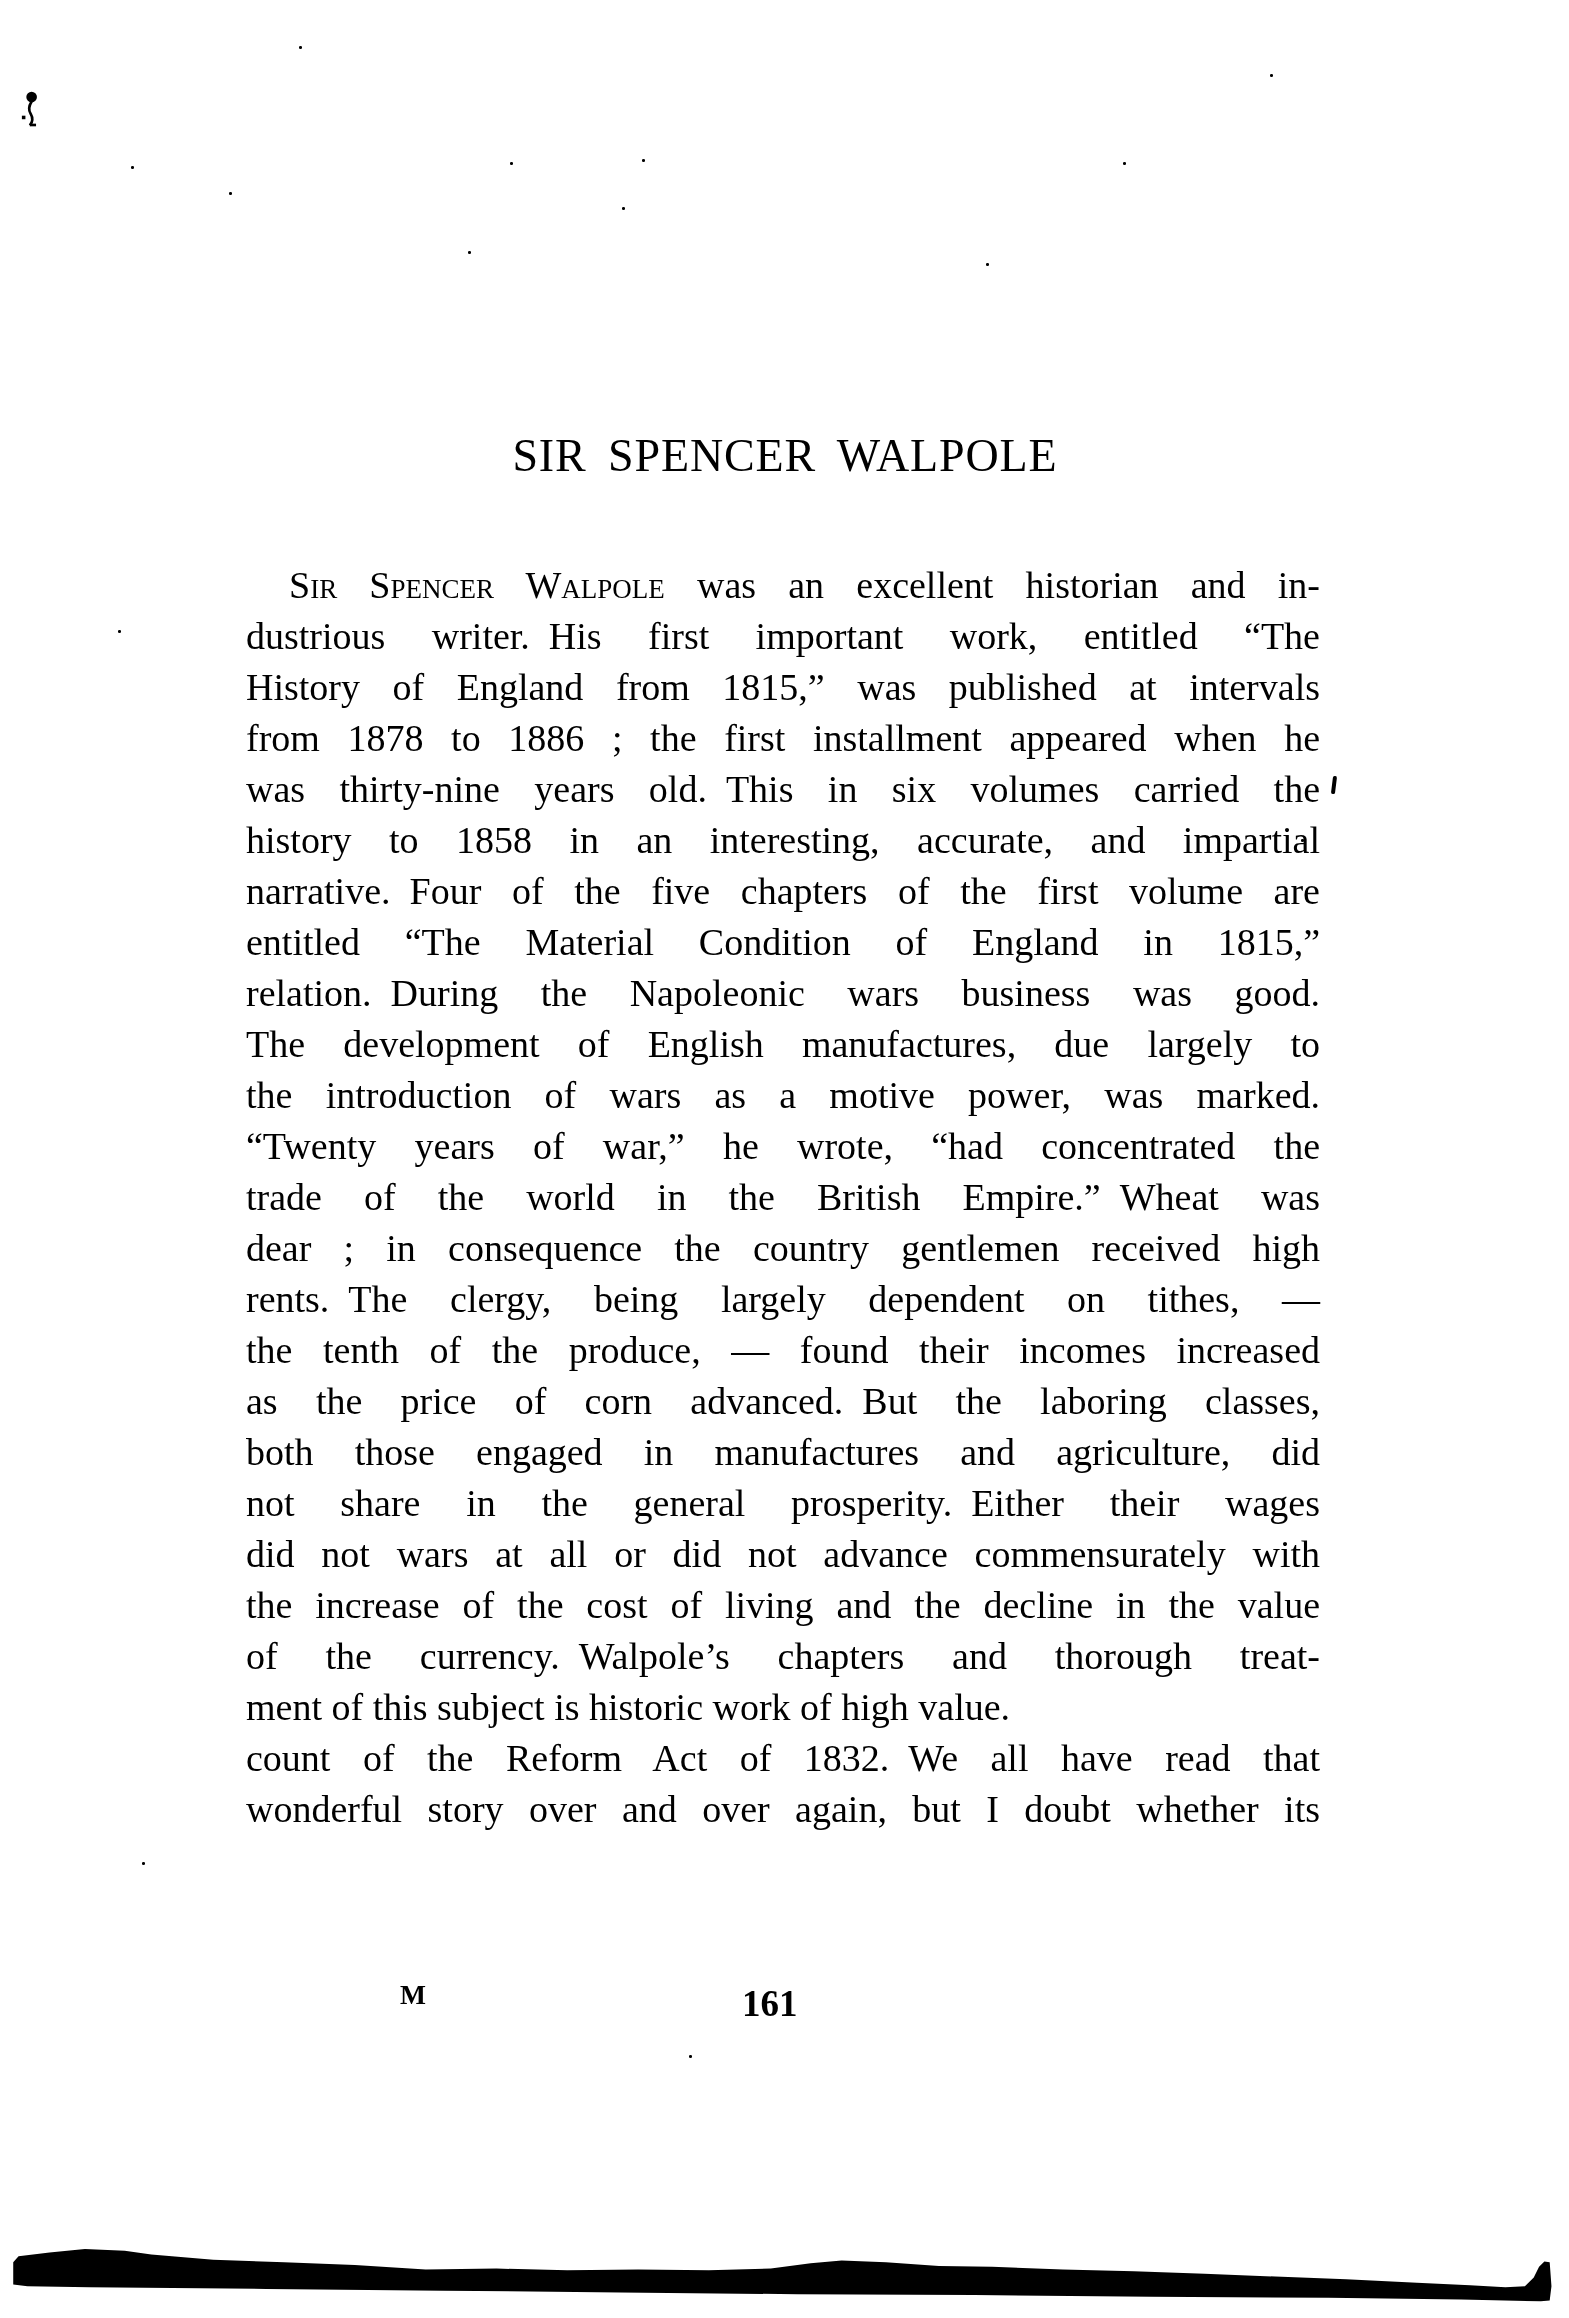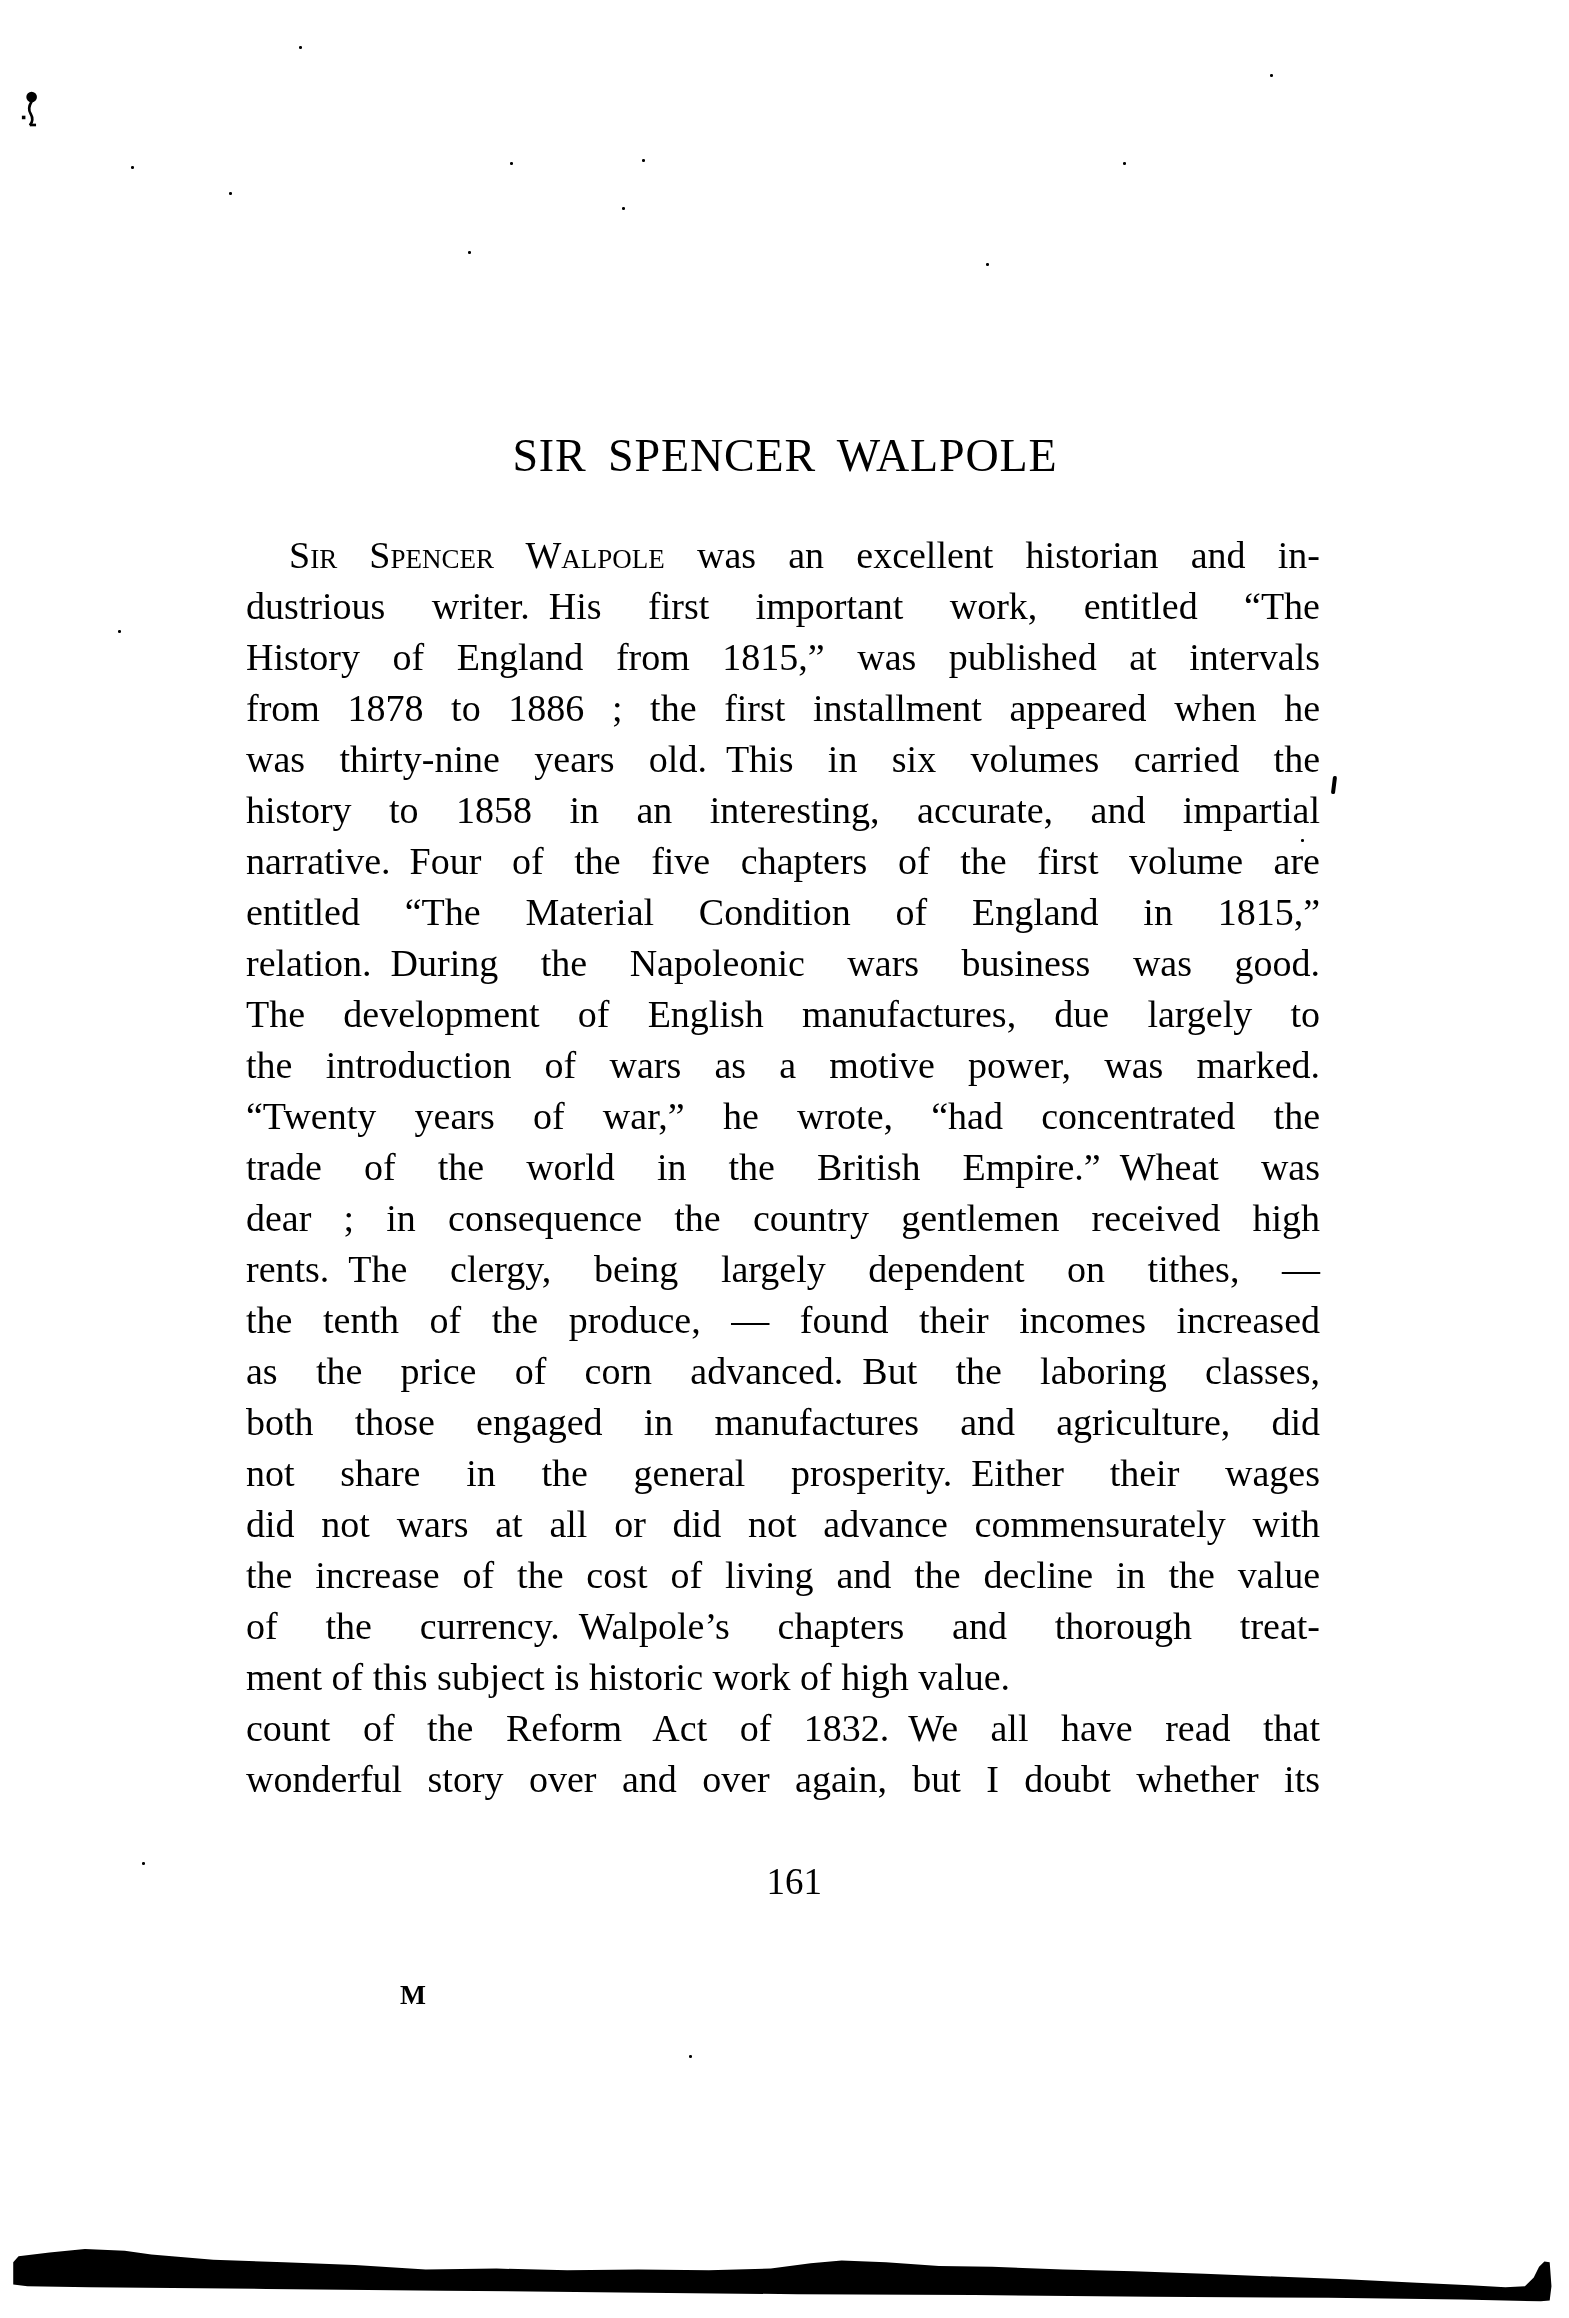--- a/index.html
+++ b/index.html
@@ -28,30 +28,30 @@
   .line {
     height:51px;
     text-align:justify;
     -moz-text-align-last:justify;
     text-align-last:justify;
     text-justify:inter-word;
     white-space:normal;
     overflow:visible;
   }
   .line.flush { text-align-last:left; -moz-text-align-last:left; }
-  .line.indent { padding-left:43px; }
+  .line.indent { padding-left:43px;margin-top:30px; }
   .sc { font-variant:small-caps; }
 
   .sig {
     position:absolute; left:400px; top:1979px;
     font-size:27.5px; font-weight:bold; letter-spacing:0.9px;
   }
   .pagenum {
-    position:absolute; left:742px; top:1860px; width:80px;
-    text-align:right; font-size:37px;
+    position:absolute; left:742px; top:1982px; width:80px;
+    text-align:left; font-size:37px;font-weight:bold;
   }
 
   .speck {
     position:absolute; width:2.7px; height:2.7px;
     background:var(--ink); border-radius:50%;
   }
   .tick {
     position:absolute; width:3.5px; height:17.7px;
     background:var(--ink); border-radius:1.8px;
     transform:rotate(7deg);

